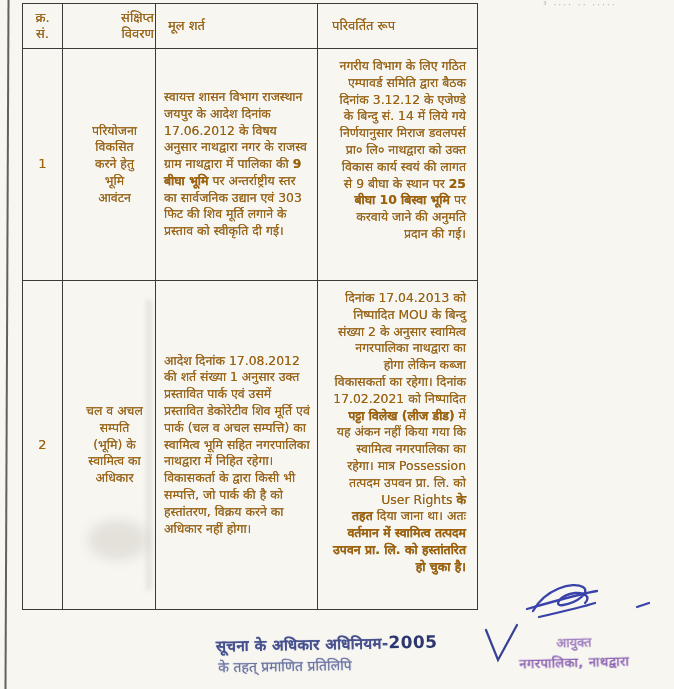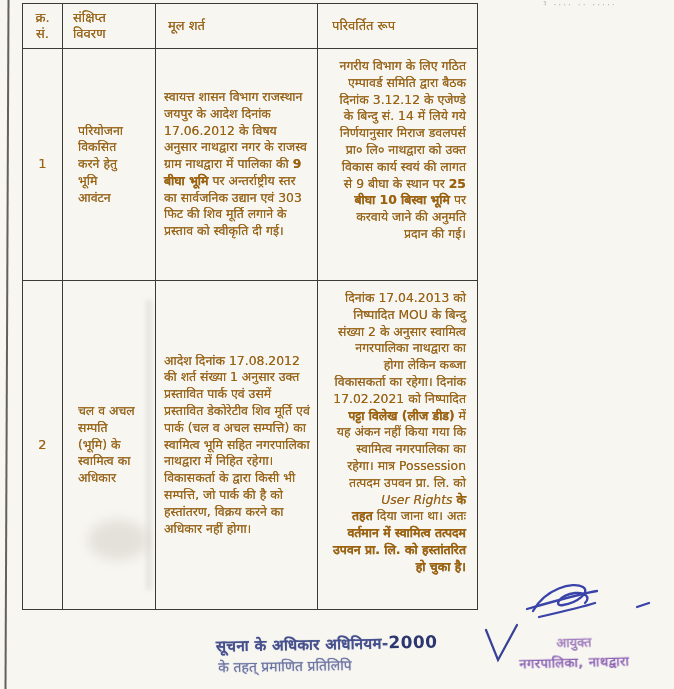--- a/index.html
+++ b/index.html
@@ -27,30 +27,30 @@
   table.doc td, table.doc th{
     border:1.6px solid #3b3a36;
     font-weight:normal;
     text-shadow:0 0 .5px rgba(40,38,33,.55);
   }
   thead tr{height:45px;}
   tbody tr.r1{height:232px;}
   tbody tr.r2{height:329px;}
   th{font-size:13px;font-weight:bold;vertical-align:middle;text-align:left;white-space:pre-line;line-height:16px;}
   th.c1{text-align:center;}
-  th.c2{padding-left:10px;}
+  th.c2{padding-left:10px;text-align:right;}
   th.c3{padding-left:12px;}
   th.c4{padding-left:14px;}
   td{font-size:12.4px;line-height:16.8px;}
   td.c1{text-align:center;vertical-align:middle;font-size:13px;}
-  td.c2{vertical-align:middle;padding-left:15px;padding-right:4px;white-space:pre-line;}
+  td.c2{vertical-align:middle;padding-left:15px;padding-right:4px;white-space:pre-line;text-align:center;}
   td.c3{vertical-align:middle;padding-left:8px;padding-right:7px;}
   td.c4{vertical-align:top;padding-top:9px;padding-left:14px;padding-right:11px;text-align:right;}
   .b{font-weight:bold;}
-  .i{font-style:italic;margin-left:45px;}
+  .i{margin-left:45px;}
   
   .streak{
     position:absolute;left:146px;top:300px;width:6px;height:290px;
     background:rgba(175,170,160,.22);filter:blur(2px);
   }
   .smudge{
     position:absolute;left:88px;top:520px;width:60px;height:40px;
     background:rgba(170,163,152,.25);filter:blur(6px);border-radius:50%;
   }
   
@@ -134,17 +134,17 @@
   <svg class="check-svg" width="40" height="42" viewBox="0 0 40 42">
     <path d="M2 8 L14 38 L33 3" fill="none" stroke="#222e8c" stroke-width="2.2" stroke-linecap="round" opacity="0.9"></path>
   </svg>
 
   <div class="office-stamp">
     <div class="l1">आयुक्त</div>
     <div class="l2">नगरपालिका, नाथद्वारा</div>
   </div>
 
   <div class="cert-stamp">
-    <div class="l1"><span>सूचना के अधिकार अधिनियम-</span><span class="b">2000</span></div>
+    <div class="l1"><span>सूचना के अधिकार अधिनियम-</span><span class="b">2005</span></div>
     <div class="l2">के तहत् प्रमाणित प्रतिलिपि</div>
   </div>
 
 </div>
 
 </body></html>

